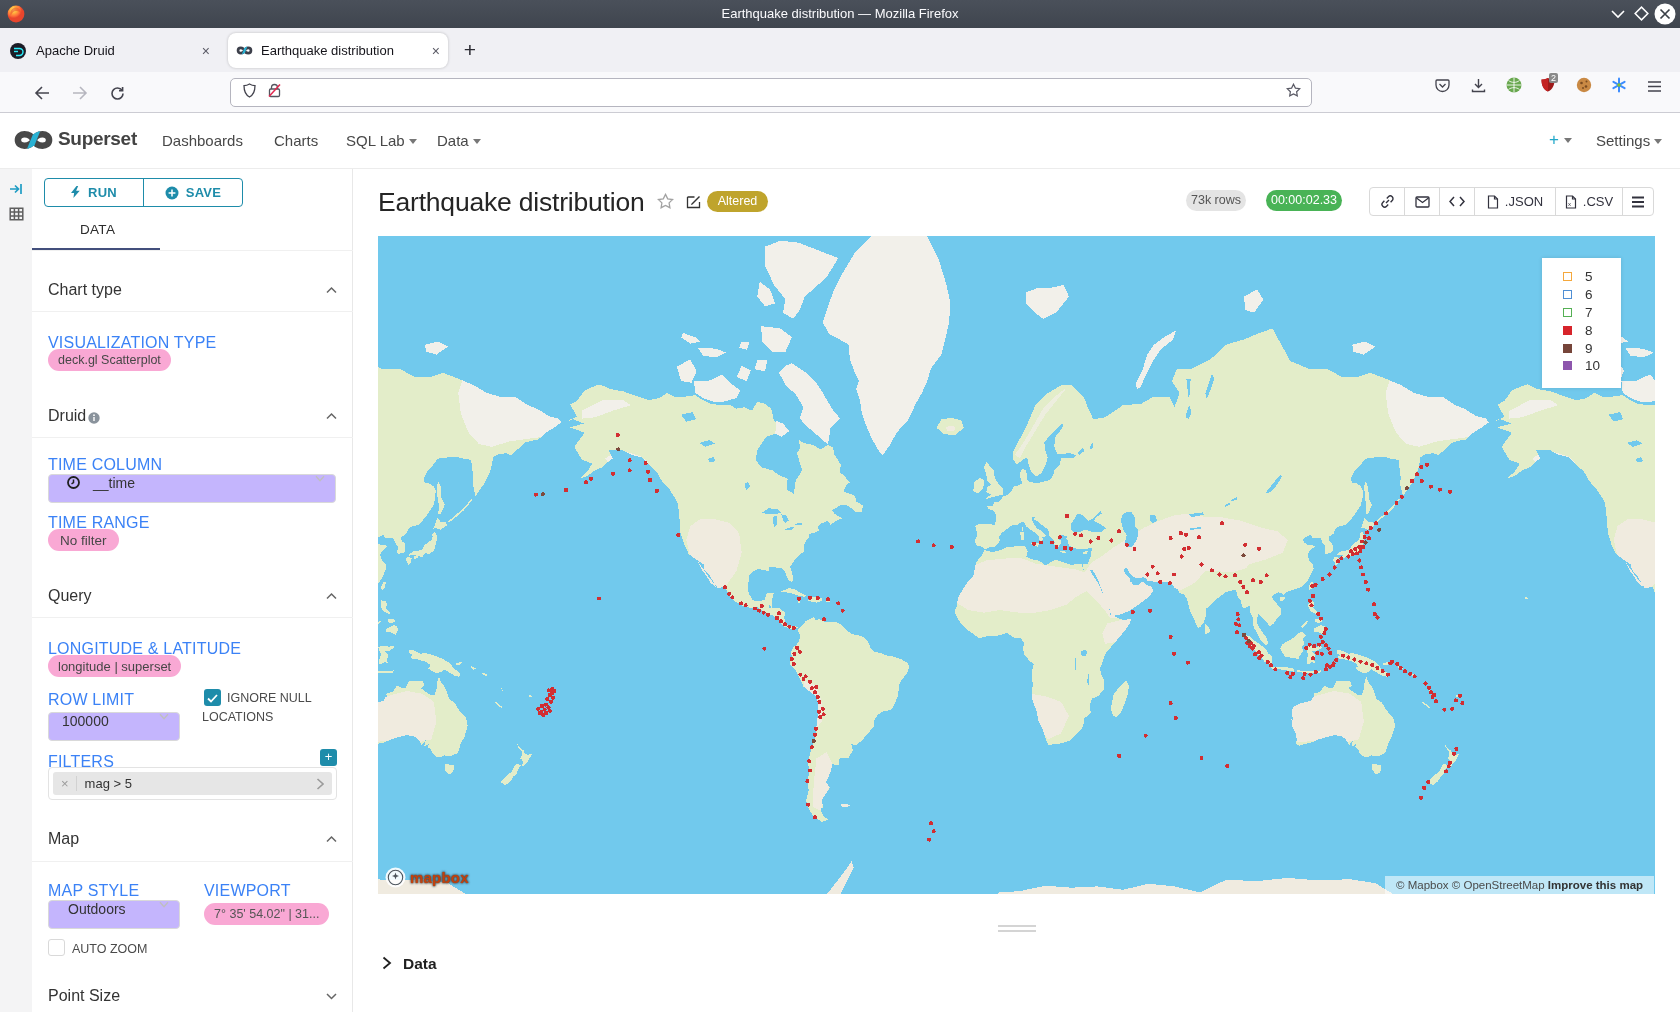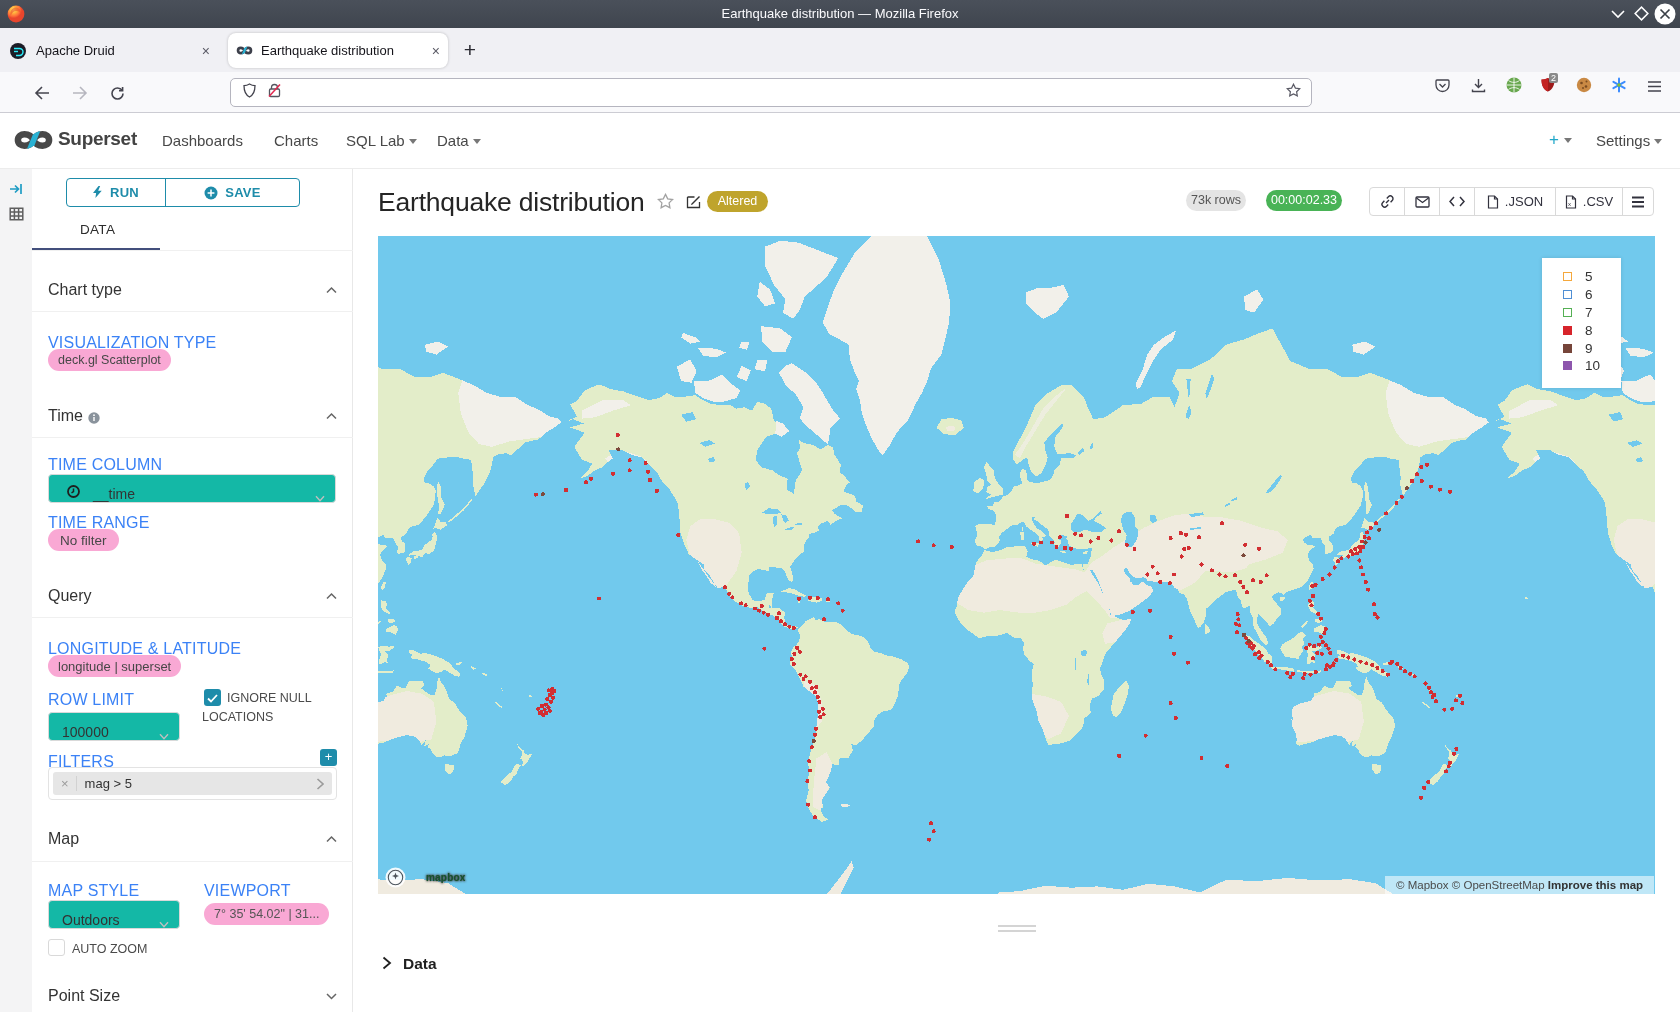--- a/index.html
+++ b/index.html
@@ -17,21 +17,21 @@
 .urlbar{position:absolute;left:230px;top:78px;width:1082px;height:29px;background:#fff;border:1px solid #b5b5bf;border-radius:5px;display:flex;align-items:center}
 .urltext{font-size:13.5px;color:#15141a;margin-left:8px;white-space:nowrap;overflow:hidden}
 .urltext span{color:#6f6f7e}
 .ssheader{position:absolute;left:0;top:113px;width:1680px;height:56px;background:#fff;border-bottom:1px solid #ececec}
 .ssnav{position:absolute;font-size:15px;color:#484848;font-weight:500}
 .rail{position:absolute;left:0;top:169px;width:32px;height:843px;background:#f4f4f5}
 .sidebar{position:absolute;left:32px;top:169px;width:321px;height:843px;background:#fff;border-right:1px solid #e8e8e8}
 .label{font-size:16px;color:#3b82f6;letter-spacing:.2px}
 .sechead{font-size:16px;color:#333}
 .pill{display:inline-block;background:#f9a8d4;border-radius:11px;font-size:12.5px;color:#474747;padding:3.5px 10px;line-height:15px}
-.sel{position:absolute;background:#14b8a6;border:1px solid #d9d9d9;border-radius:4px;height:29px;display:flex;align-items:flex-end}
+.sel{position:absolute;background:#c4b5fd;border:1px solid #d9d9d9;border-radius:4px;height:29px;display:flex;align-items:flex-start}
 .sel .txt{font-size:14px;color:#333}
 .divider{position:absolute;left:0;width:321px;border-top:1px solid #f0f0f0}
 .main-title{position:absolute;left:378px;top:187px;font-size:26.5px;font-weight:500;color:#252525;letter-spacing:-.2px}
 .badge{position:absolute;border-radius:11px;font-size:12.5px;height:21px;line-height:21px;text-align:center}
 .btngroup{position:absolute;left:1369px;top:187px;height:29px;display:flex;background:#fff;border:1px solid #d9d9d9;border-radius:4px}
 .btngroup .bg-item{height:27px;display:flex;align-items:center;justify-content:center;border-right:1px solid #d9d9d9;color:#32323e;font-size:13px}
 .btngroup .bg-item:last-child{border-right:none}
 .map{position:absolute;left:378px;top:236px}
 .legend{position:absolute;left:1542px;top:258px;width:79px;height:130px;background:#fff;box-shadow:0 0 4px rgba(0,0,0,.12);padding:10px 0 0 21px}
 .legend .row{height:17.8px;display:flex;align-items:center}
@@ -166,21 +166,21 @@
 <div class="ssnav" style="left:1596px;top:132px">Settings <span style="display:inline-block;width:0;height:0;border-left:4px solid transparent;border-right:4px solid transparent;border-top:5px solid #777;vertical-align:2px"></span></div>
 <div class="rail"></div>
 <div class="abs" style="left:9px;top:181px"><svg width="14" height="12" viewBox="0 0 14 12" xmlns="http://www.w3.org/2000/svg">
       <path d="M1 6h8M6 2.5L9.5 6 6 9.5" stroke="#1e9cc4" stroke-width="1.7" fill="none"></path>
       <path d="M12 1v10" stroke="#1e9cc4" stroke-width="1.7"></path>
     </svg></div>
 <div class="abs" style="left:9px;top:207px"><svg width="15" height="14" viewBox="0 0 15 14" xmlns="http://www.w3.org/2000/svg">
       <path d="M1.2 1.2h12.6v11.6H1.2zM1.2 5h12.6M1.2 8.9h12.6M5.4 1.2v11.6M9.6 1.2v11.6" stroke="#5f5f5f" stroke-width="1.5" fill="none"></path>
     </svg></div>
 <div class="sidebar">
-  <div class="abs" style="left:34px;top:9px;width:234px;height:29px;border:1px solid #1e8caa;border-radius:4px;display:flex">
+  <div class="abs" style="left:12px;top:9px;width:199px;height:29px;border:1px solid #1e8caa;border-radius:4px;display:flex">
     <div style="width:99px;display:flex;align-items:center;justify-content:center;border-right:1px solid #1e8caa">
         <svg width="10" height="13" viewBox="0 0 10 13" xmlns="http://www.w3.org/2000/svg">
           <path d="M6 0 0 7.5h3.4L2.6 13 9.5 5.2H5.6L7.8 0z" fill="#1e8caa" transform="scale(.92)"></path>
         </svg>
         <span style="color:#1e8caa;font-size:13px;font-weight:700;margin-left:7px;letter-spacing:.3px">RUN</span>
       </div>
     <div style="flex:1;display:flex;align-items:center;justify-content:center">
         <svg width="14" height="14" viewBox="0 0 14 14" xmlns="http://www.w3.org/2000/svg">
           <circle cx="7" cy="7" r="6.5" fill="#1e8caa"></circle>
           <path d="M7 3.6v6.8M3.6 7h6.8" stroke="#fff" stroke-width="1.5"></path>
@@ -193,21 +193,21 @@
   <div class="divider" style="top:81px"></div>
 
   <div class="sechead abs" style="left:16px;top:112px">Chart type</div>
   <svg class="abs" style="left:294px;top:117px" width="11" height="9" viewBox="0 0 11 9">
       <path d="M1 6.5 5.5 2 10 6.5" stroke="#666" stroke-width="1.5" fill="none"></path>
     </svg>
   <div class="divider" style="top:142px"></div>
   <div class="label abs" style="left:16px;top:165px">VISUALIZATION TYPE</div>
   <div class="abs" style="left:16px;top:180px"><span class="pill">deck.gl Scatterplot</span></div>
 
-  <div class="sechead abs" style="left:16px;top:238px">Time</div>
+  <div class="sechead abs" style="left:16px;top:238px">Druid</div>
   <div class="abs" style="left:56px;top:241px"><svg width="12" height="12" viewBox="0 0 12 12" xmlns="http://www.w3.org/2000/svg">
         <circle cx="6" cy="6" r="5.7" fill="#8a939c"></circle>
         <path d="M6 5v4" stroke="#fff" stroke-width="1.4"></path>
         <circle cx="6" cy="3.2" r=".9" fill="#fff"></circle>
       </svg></div>
   <svg class="abs" style="left:294px;top:243px" width="11" height="9" viewBox="0 0 11 9">
       <path d="M1 6.5 5.5 2 10 6.5" stroke="#666" stroke-width="1.5" fill="none"></path>
     </svg>
   <div class="divider" style="top:268px"></div>
   <div class="label abs" style="left:16px;top:287px">TIME COLUMN</div>
@@ -257,21 +257,21 @@
   </div>
 
   <div class="sechead abs" style="left:16px;top:661px">Map</div>
   <svg class="abs" style="left:294px;top:666px" width="11" height="9" viewBox="0 0 11 9">
       <path d="M1 6.5 5.5 2 10 6.5" stroke="#666" stroke-width="1.5" fill="none"></path>
     </svg>
   <div class="divider" style="top:692px"></div>
   <div class="label abs" style="left:16px;top:713px">MAP STYLE</div>
   <div class="label abs" style="left:172px;top:713px">VIEWPORT</div>
   <div class="sel" style="left:16px;top:731px;width:132px">
-    <span class="txt" style="margin-left:13px">Outdoors</span>
+    <span class="txt" style="margin-left:19px">Outdoors</span>
     <svg width="10" height="7" viewBox="0 0 10 7" style="margin-left:auto;margin-right:10px">
         <path d="M1 1.3 5 5.7 9 1.3" stroke="#bfbfbf" stroke-width="1.4" fill="none"></path>
       </svg>
   </div>
   <div class="abs" style="left:172px;top:734px"><span class="pill" style="color:#555">7° 35' 54.02" | 31...</span></div>
   <div class="abs" style="left:16px;top:770px;width:17px;height:17px;background:#fff;border:1px solid #d9d9d9;border-radius:3px"></div>
   <div class="abs" style="left:40px;top:773px;font-size:12.5px;color:#4a4a4a">AUTO ZOOM</div>
 
   <div class="sechead abs" style="left:16px;top:818px">Point Size</div>
   <svg class="abs" style="left:294px;top:823px" width="11" height="9" viewBox="0 0 11 9">
@@ -533,21 +533,21 @@
       <span class="sq" style="background:#8d56ad"></span>
       <span class="lb">10</span>
     </div>
 </div>
 <div class="abs" style="left:385px;top:866px;height:22px;display:flex;align-items:center">
   <svg width="21" height="21" viewBox="0 0 21 21">
       <circle cx="10.5" cy="10.5" r="10" fill="#fff" opacity=".9"></circle>
       <path d="M10.5 5.5l.9 2.6 2.6.9-2.6.9-.9 2.6-.9-2.6-2.6-.9 2.6-.9z" fill="#4c545c"></path>
       <circle cx="10.5" cy="10.5" r="7.2" fill="none" stroke="#4c545c" stroke-width="1.1"></circle>
     </svg>
-  <span style="font-size:10px;font-weight:700;color:#14532d;margin-left:20px;letter-spacing:.2px;text-shadow:0 0 2px rgba(70,70,70,.9),0 0 2px rgba(70,70,70,.9),0 0 3px rgba(70,70,70,.7)">mapbox</span>
+  <span style="font-size:15px;font-weight:700;color:#c2410c;margin-left:4px;letter-spacing:.2px;text-shadow:0 0 2px rgba(70,70,70,.9),0 0 2px rgba(70,70,70,.9),0 0 3px rgba(70,70,70,.7)">mapbox</span>
 </div>
 <div class="attrib">© Mapbox © OpenStreetMap <b>Improve this map</b></div>
 <div class="abs" style="left:998px;top:925px;width:38px;height:2px;background:#d4d4d4"></div>
 <div class="abs" style="left:998px;top:930px;width:38px;height:2px;background:#d4d4d4"></div>
 <svg class="abs" style="left:381px;top:956px" width="11" height="14" viewBox="0 0 11 14">
     <path d="M2.5 1.5 9 7l-6.5 5.5" stroke="#1f1f1f" stroke-width="1.8" fill="none"></path>
   </svg>
 <div class="abs" style="left:403px;top:955px;font-size:15.5px;font-weight:700;color:#1f1f1f">Data</div>
 
 </body></html>

